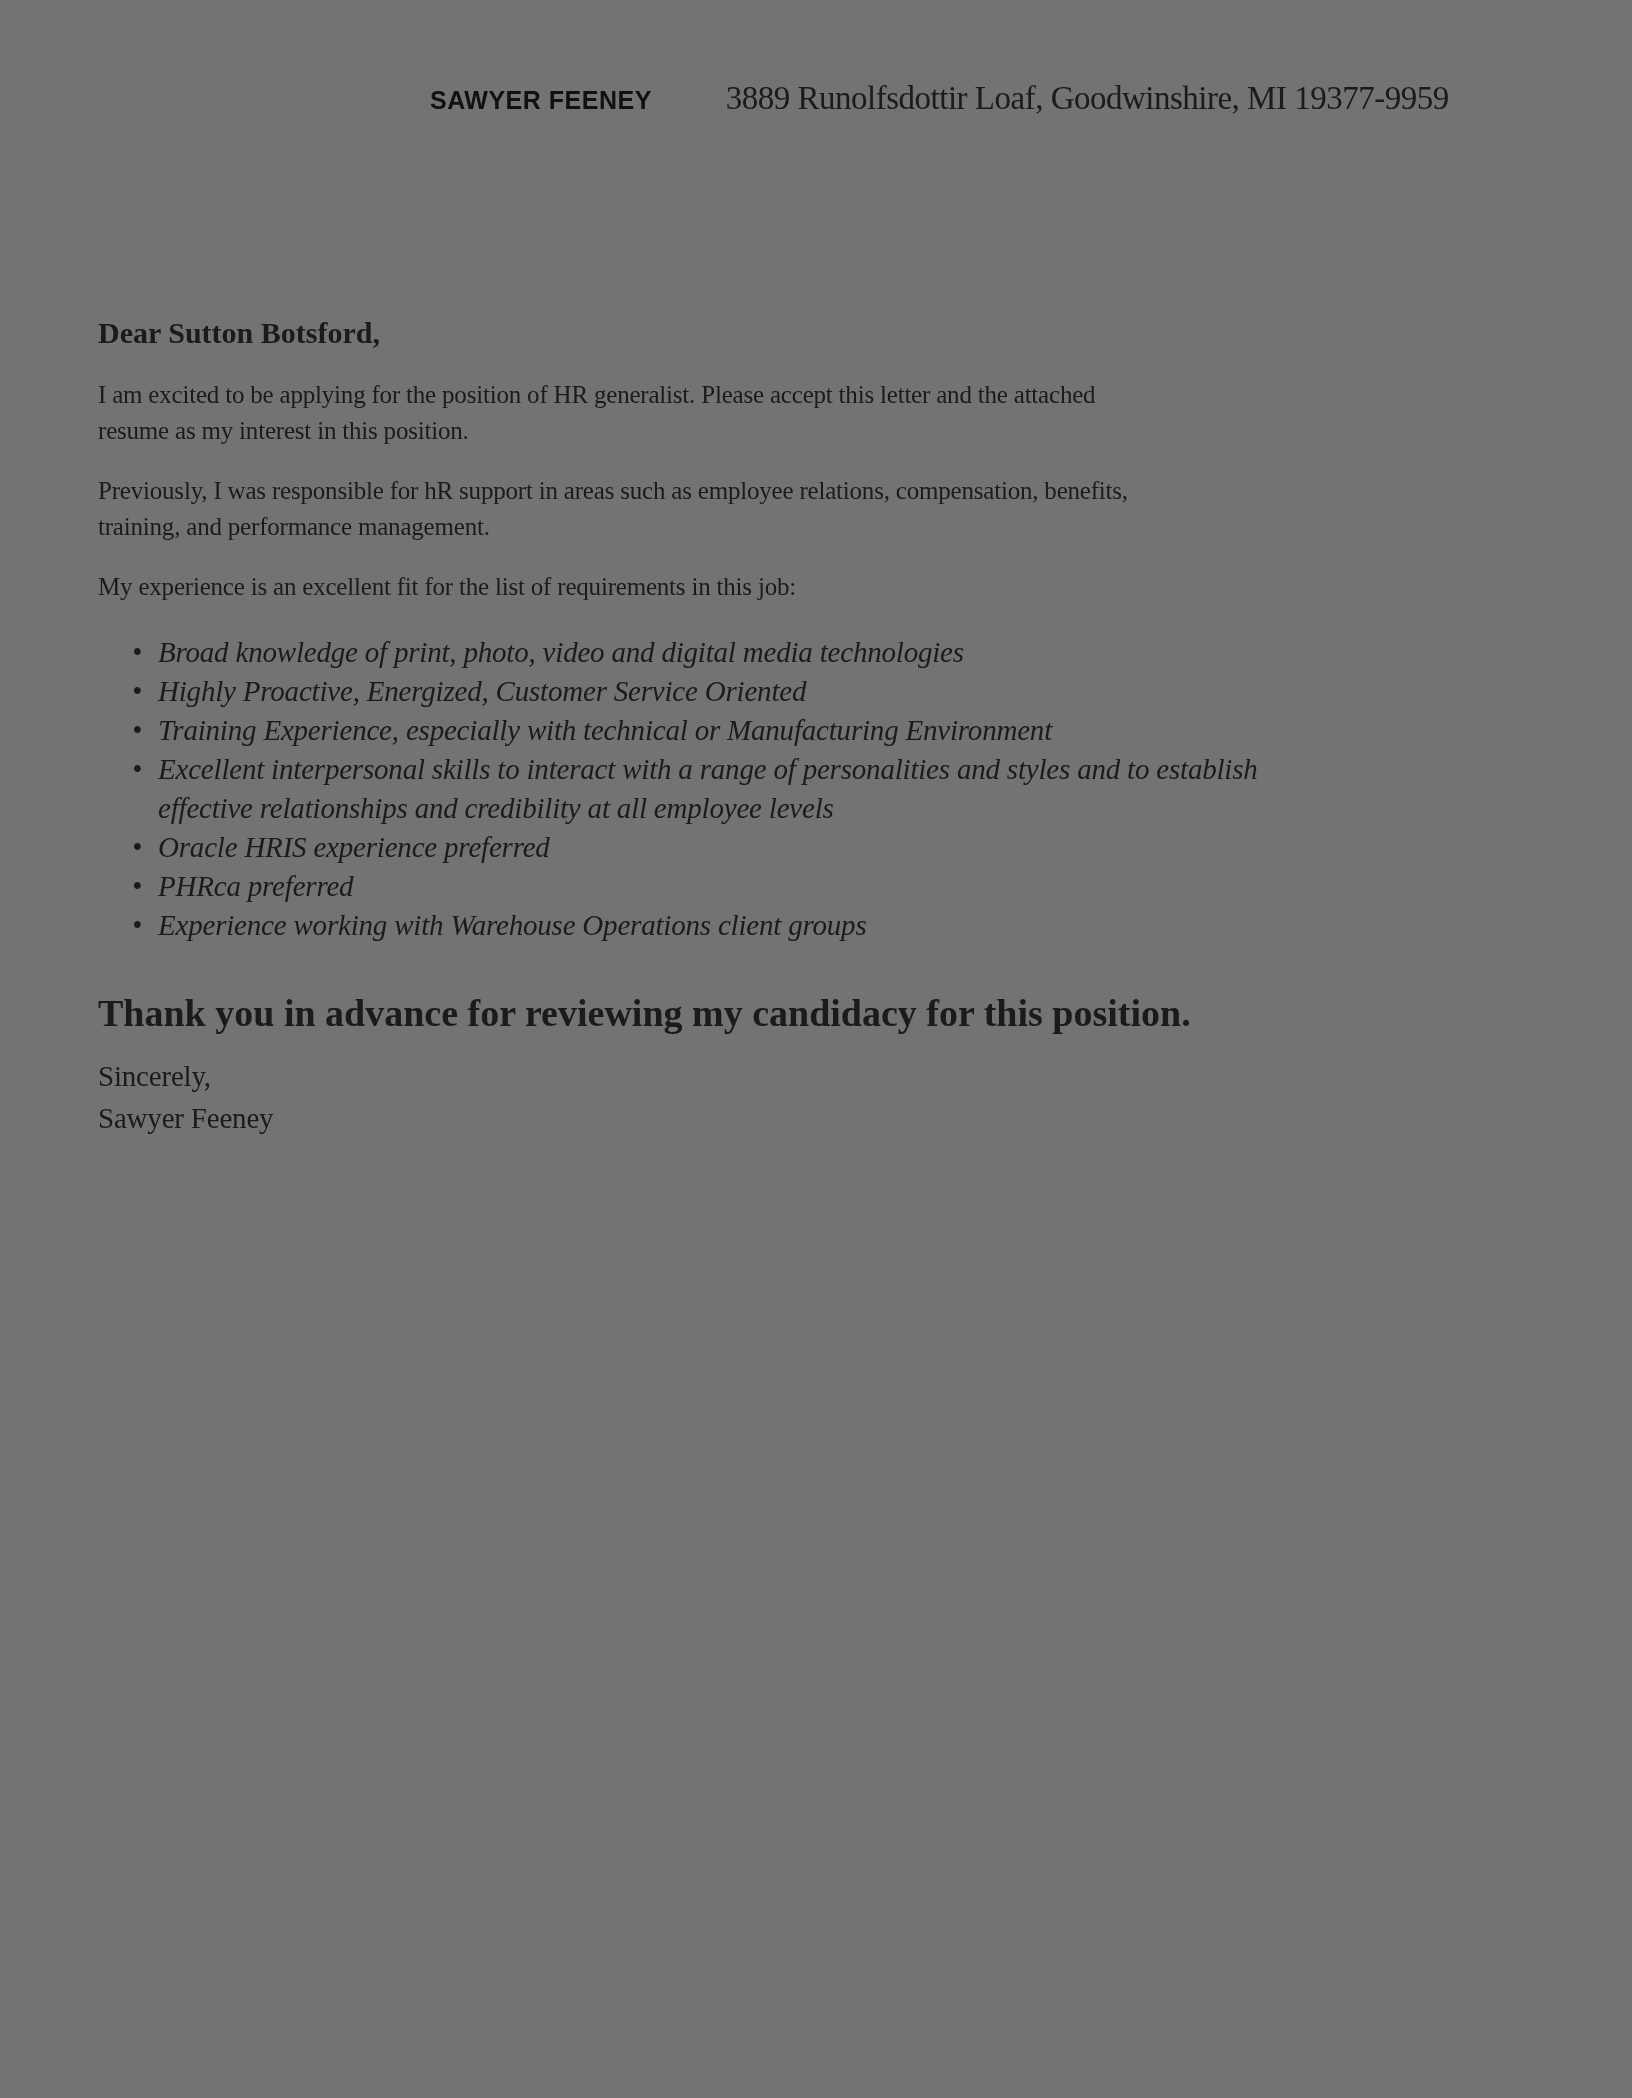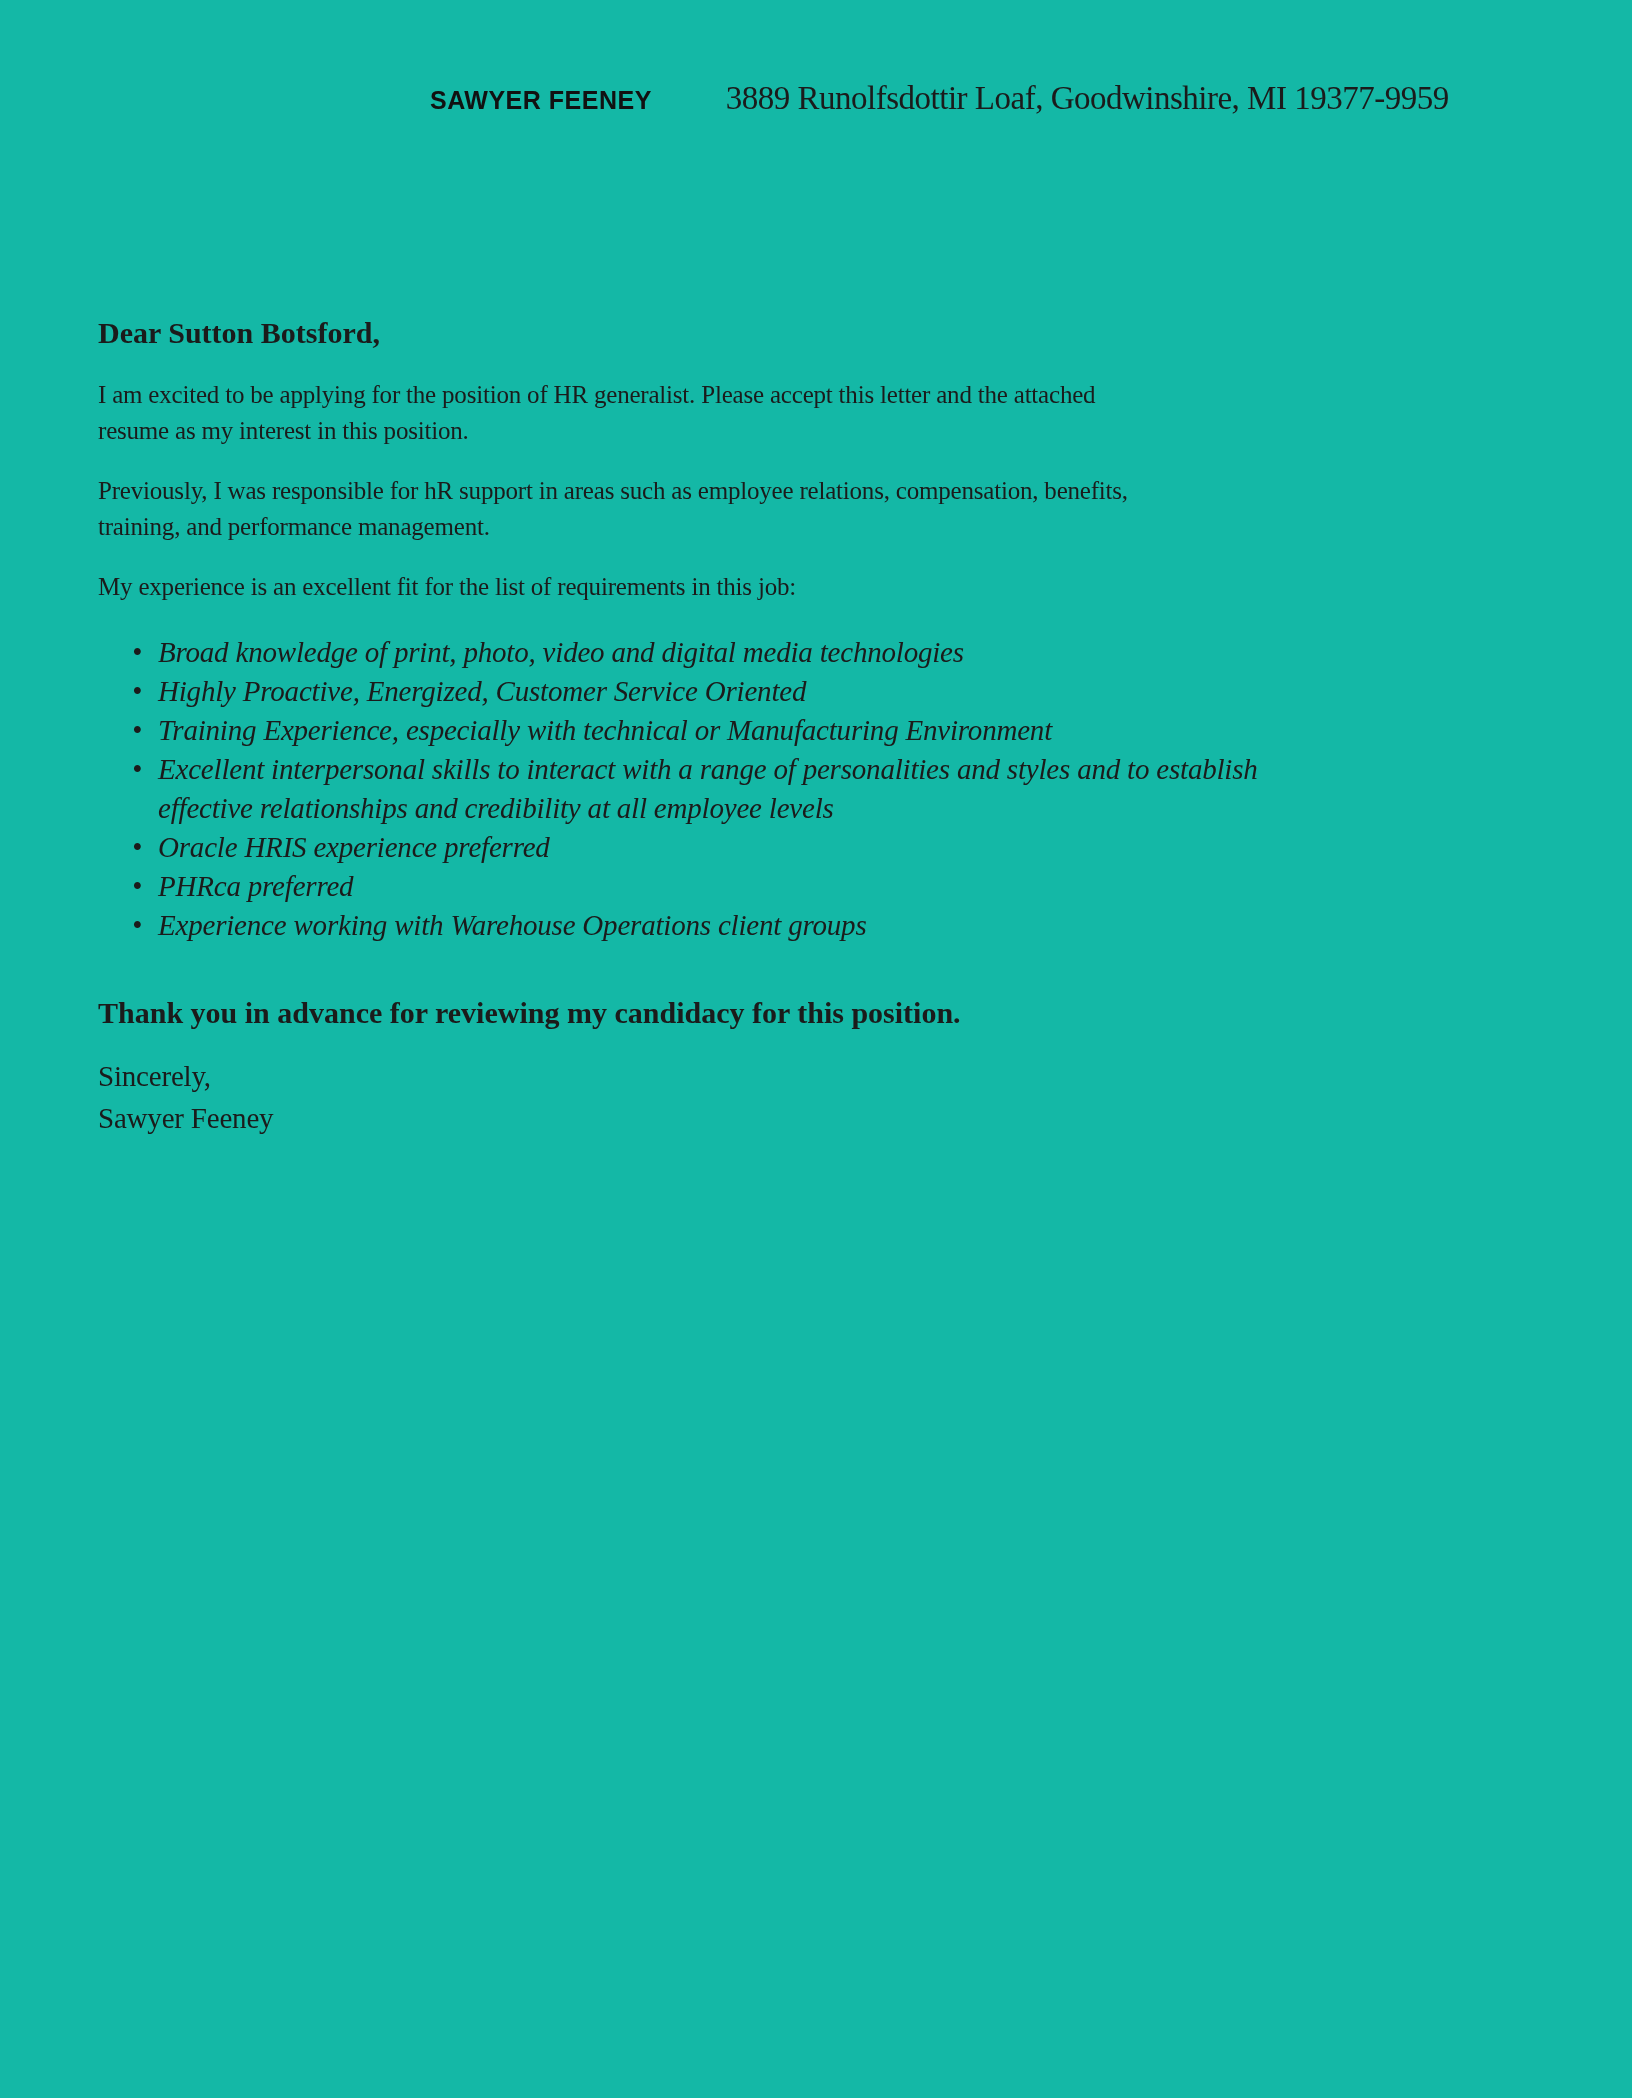--- a/index.html
+++ b/index.html
@@ -4,21 +4,21 @@
 <style>
   html, body {
     margin: 0;
     padding: 0;
     background: #ffffff;
   }
   .page {
     position: relative;
     width: 1632px;
     height: 2098px;
-    background: #14b8a6;
+    background: #737373;
     color: #1b1b1b;
     font-family: "Liberation Serif", serif;
     overflow: hidden;
     box-sizing: border-box;
   }
   .letter-header {
     display: flex;
     align-items: baseline;
     padding-top: 80px;
     margin-left: 430px;
@@ -70,21 +70,21 @@
     content: "\2022";
     position: absolute;
     left: -26px;
     top: 0;
     font-size: 29px;
     color: #1b1b1b;
   }
   .thanks {
     margin-top: 48px;
     font-weight: 700;
-    font-size: 30px;
+    font-size: 38px;
     line-height: 40px;
   }
   .closing {
     margin-top: 22px;
     font-size: 29px;
     line-height: 42px;
     letter-spacing: -0.2px;
     white-space: pre-line;
   }
 </style>

